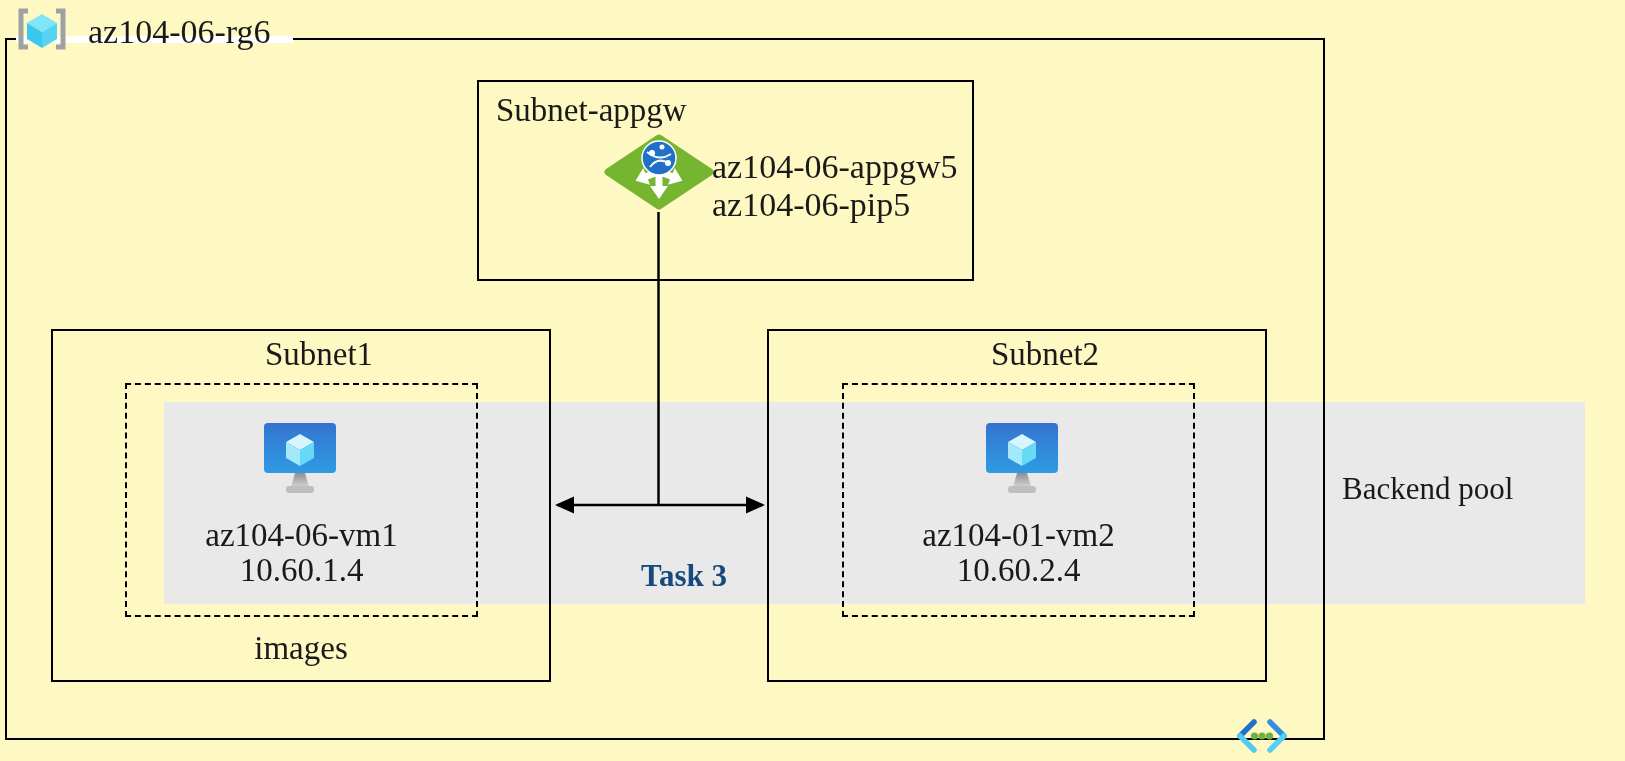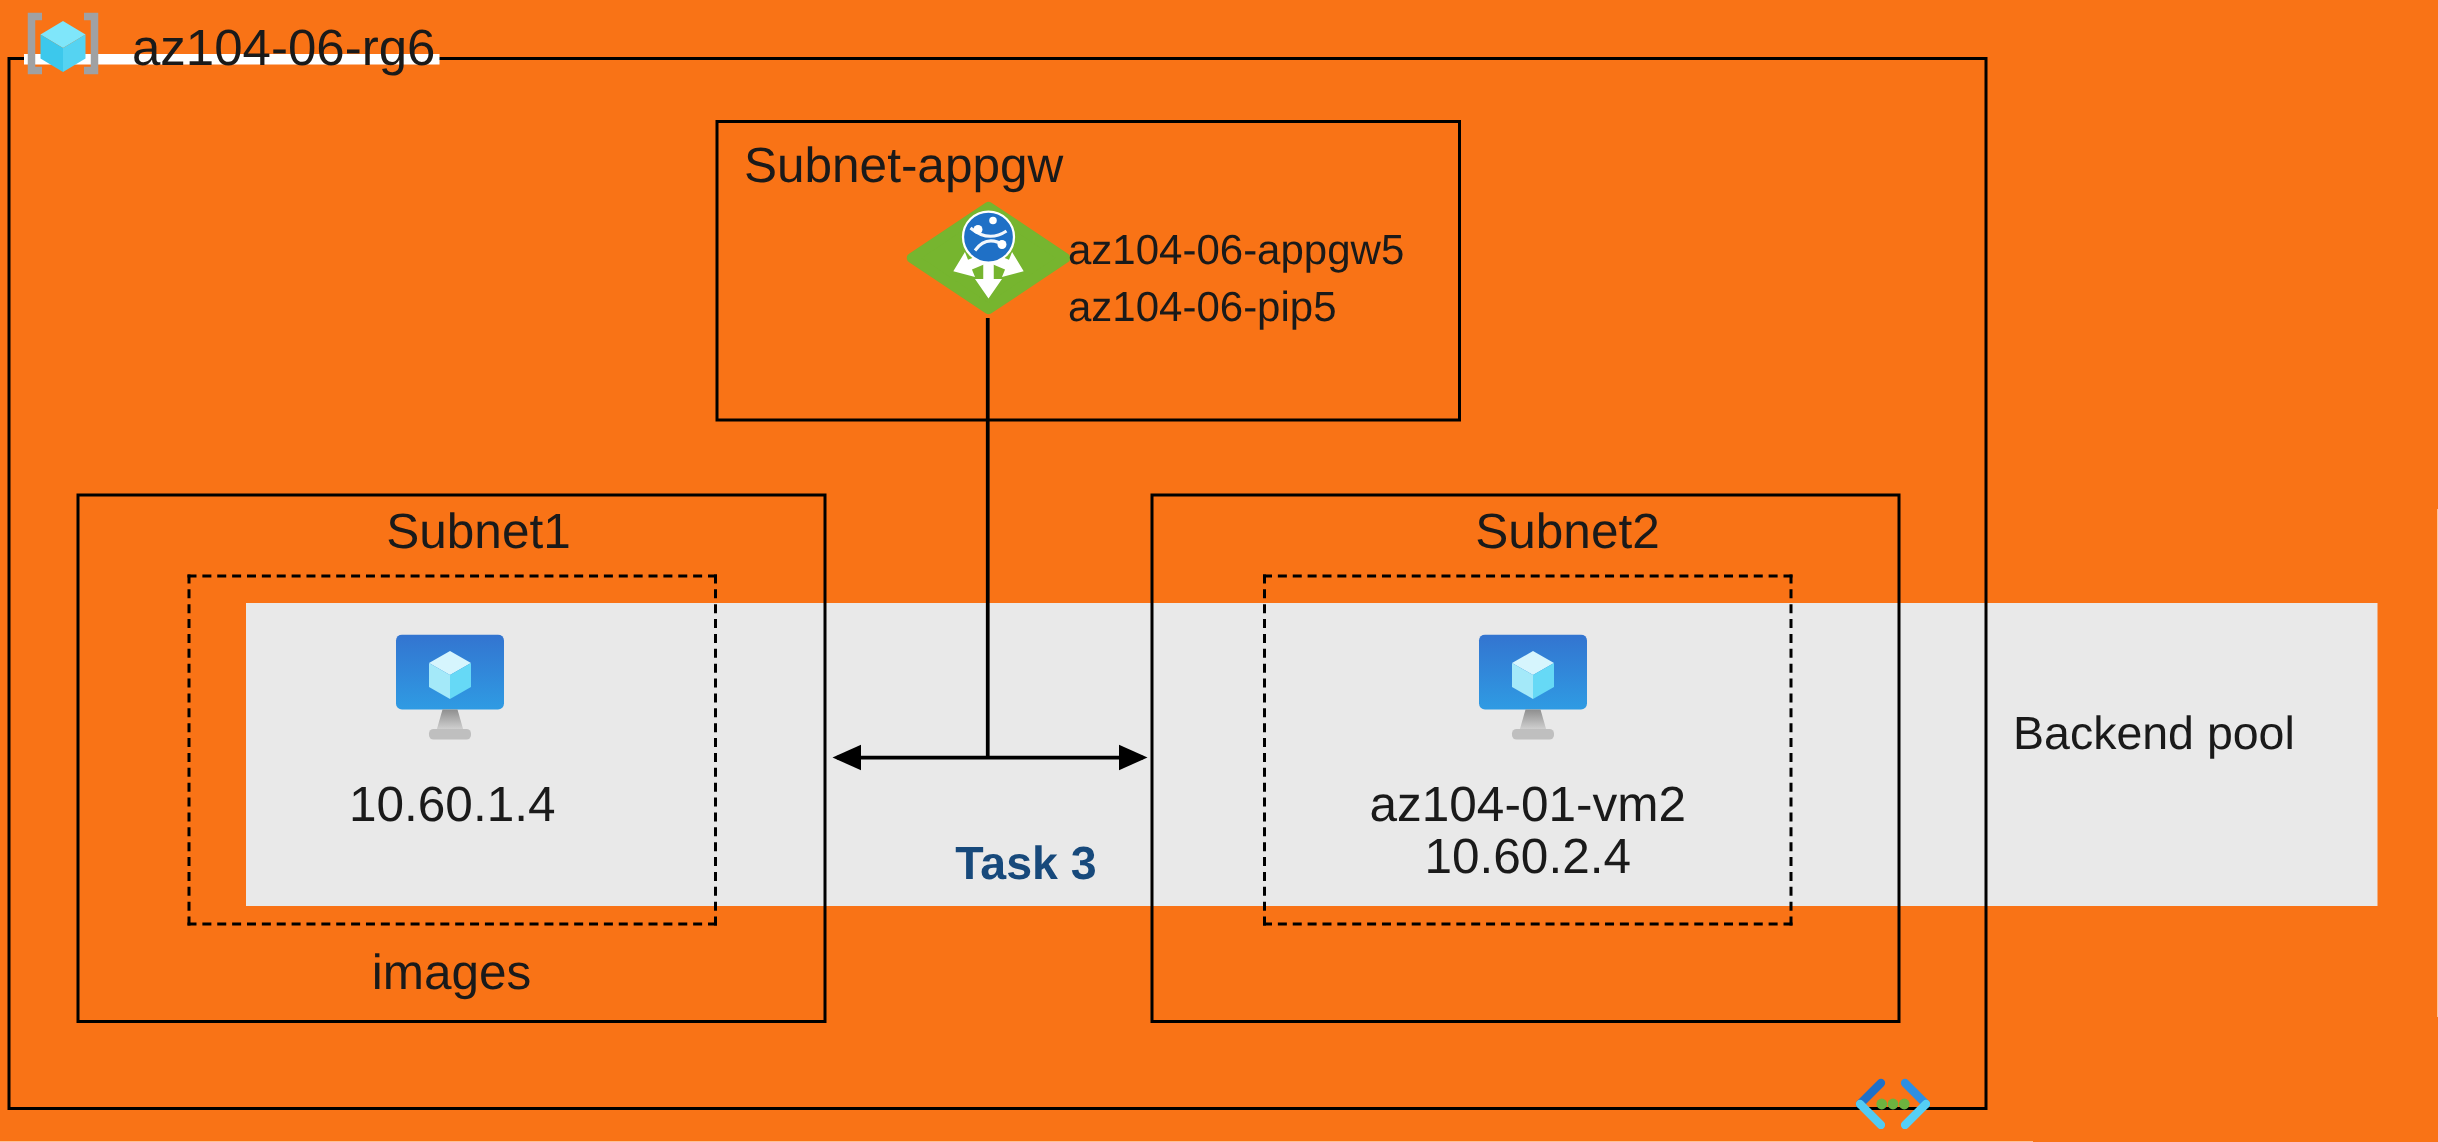--- a/index.html
+++ b/index.html
@@ -1,38 +1,38 @@
 <!DOCTYPE html>
 <html><head>
 <meta charset="utf-8">
 <style>
   html,body{margin:0;padding:0;background:#fff;}
   #canvas{
-    position:relative;width:1625px;height:761px;background:#f97316;
-    font-family:Liberation Sans, sans-serif;color:#1a1a1a;overflow:hidden;
+    position:relative;width:1625px;height:761px;background:#fef9c3;
+    font-family:Liberation Serif, serif;color:#1a1a1a;overflow:hidden;
   }
   .abs{position:absolute;}
   
   #band{left:164px;top:402px;width:1421px;height:202px;background:#E9E9E9;z-index:0;}
   
   .solid-box{border:2.5px solid #000;background:transparent;box-sizing:border-box;z-index:2;}
   #rg-box{left:5px;top:38px;width:1320px;height:702px;}
   #rg-gap{left:16px;top:36px;width:277px;height:7px;background:#fff;z-index:3;}
   #appgw-box{left:477px;top:80px;width:497px;height:201px;}
   #subnet1-box{left:51px;top:329px;width:500px;height:353px;}
   #subnet2-box{left:767px;top:329px;width:500px;height:353px;}
   .dashed-box{border:2.5px dashed #000;background:transparent;box-sizing:border-box;z-index:2;}
   #dashed1{left:125px;top:383px;width:353px;height:234px;}
   #dashed2{left:842px;top:383px;width:353px;height:234px;}
   
   .lbl{font-size:33px;line-height:36px;white-space:nowrap;z-index:4;}
   .center{text-align:center;}
   #rg-title{left:88px;top:13px;font-size:34px;z-index:4;}
   #appgw-label{left:496px;top:92px;}
-  #appgw-names{left:712px;top:148px;line-height:38px;font-size:28px;z-index:4;}
+  #appgw-names{left:712px;top:148px;line-height:38px;font-size:34px;z-index:4;}
   #subnet1-label{left:51px;top:336px;width:536px;}
   #subnet2-label{left:767px;top:336px;width:556px;}
   #vm1-text{left:125px;top:518px;width:353px;line-height:35px;}
   #vm2-text{left:842px;top:518px;width:353px;line-height:35px;}
   #images-caption{left:51px;top:630px;width:500px;}
   #videos-caption{left:767px;top:630px;width:500px;}
   #task-label{left:580px;top:557px;width:208px;font-size:31px;line-height:38px;
     font-weight:bold;color:#17497B;text-align:center;z-index:4;}
   #backend-label{left:1342px;top:466px;width:250px;font-size:31px;line-height:46px;z-index:4;}
   
@@ -111,20 +111,21 @@
       </linearGradient>
     </defs>
     <rect x="2" y="0" width="72" height="50" rx="4" fill="url(#scr1)"></rect>
     <polygon points="38,11 52,19 38,27 24,19" fill="#D6F5FD"></polygon>
     <polygon points="24,19 38,27 38,43 24,35" fill="#A4E9F9"></polygon>
     <polygon points="52,19 38,27 38,43 52,35" fill="#66D9F6"></polygon>
     <polygon points="33,50 43,50 47,64 29,64" fill="url(#std1)"></polygon>
     <rect x="24" y="63" width="28" height="7" rx="3" fill="#BFBFBF"></rect>
   </svg>
   <div class="abs lbl center" id="vm1-text">
+    <div>az104-06-vm1</div>
     <div>10.60.1.4</div>
   </div>
   <div class="abs lbl center" id="images-caption">images</div>
 
   <div class="abs solid-box" id="subnet2-box"></div>
   <div class="abs lbl center" id="subnet2-label">Subnet2</div>
   <div class="abs dashed-box" id="dashed2"></div>
   <svg class="abs" id="vm2-icon" width="76" height="78" viewBox="0 0 76 78">
     <defs>
       <linearGradient id="scr2" x1="0" y1="0" x2="0" y2="1">

